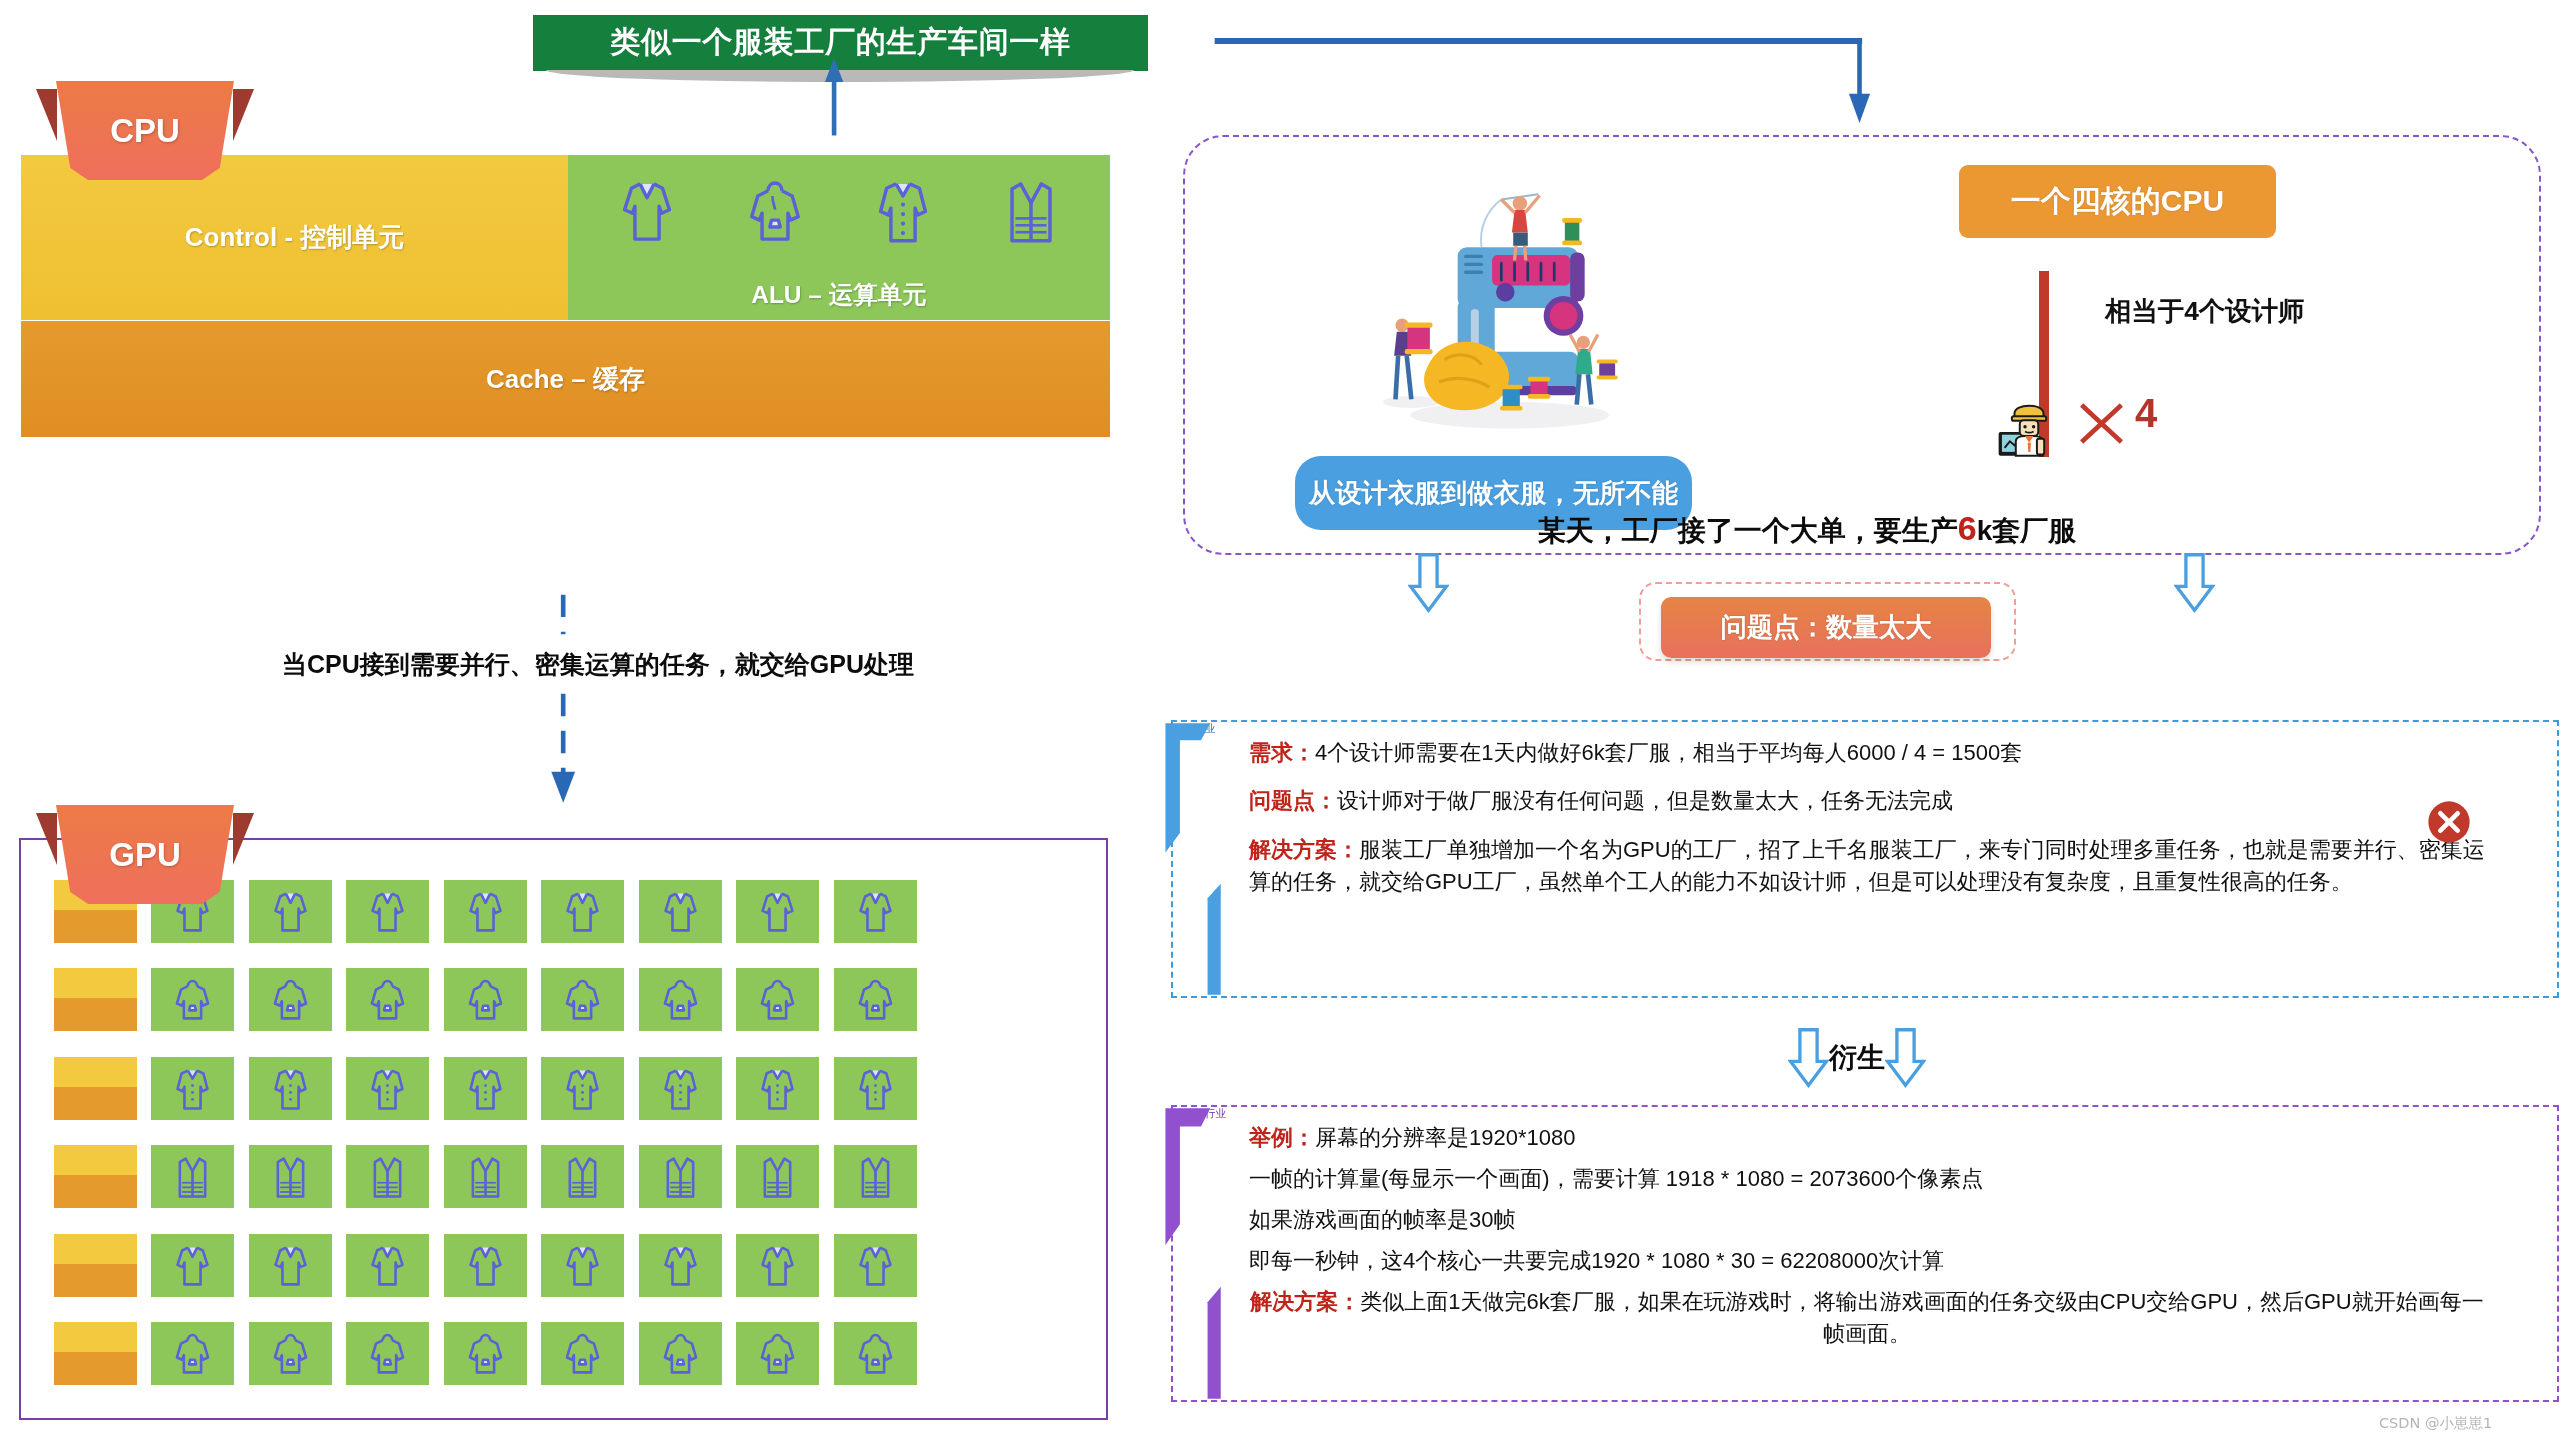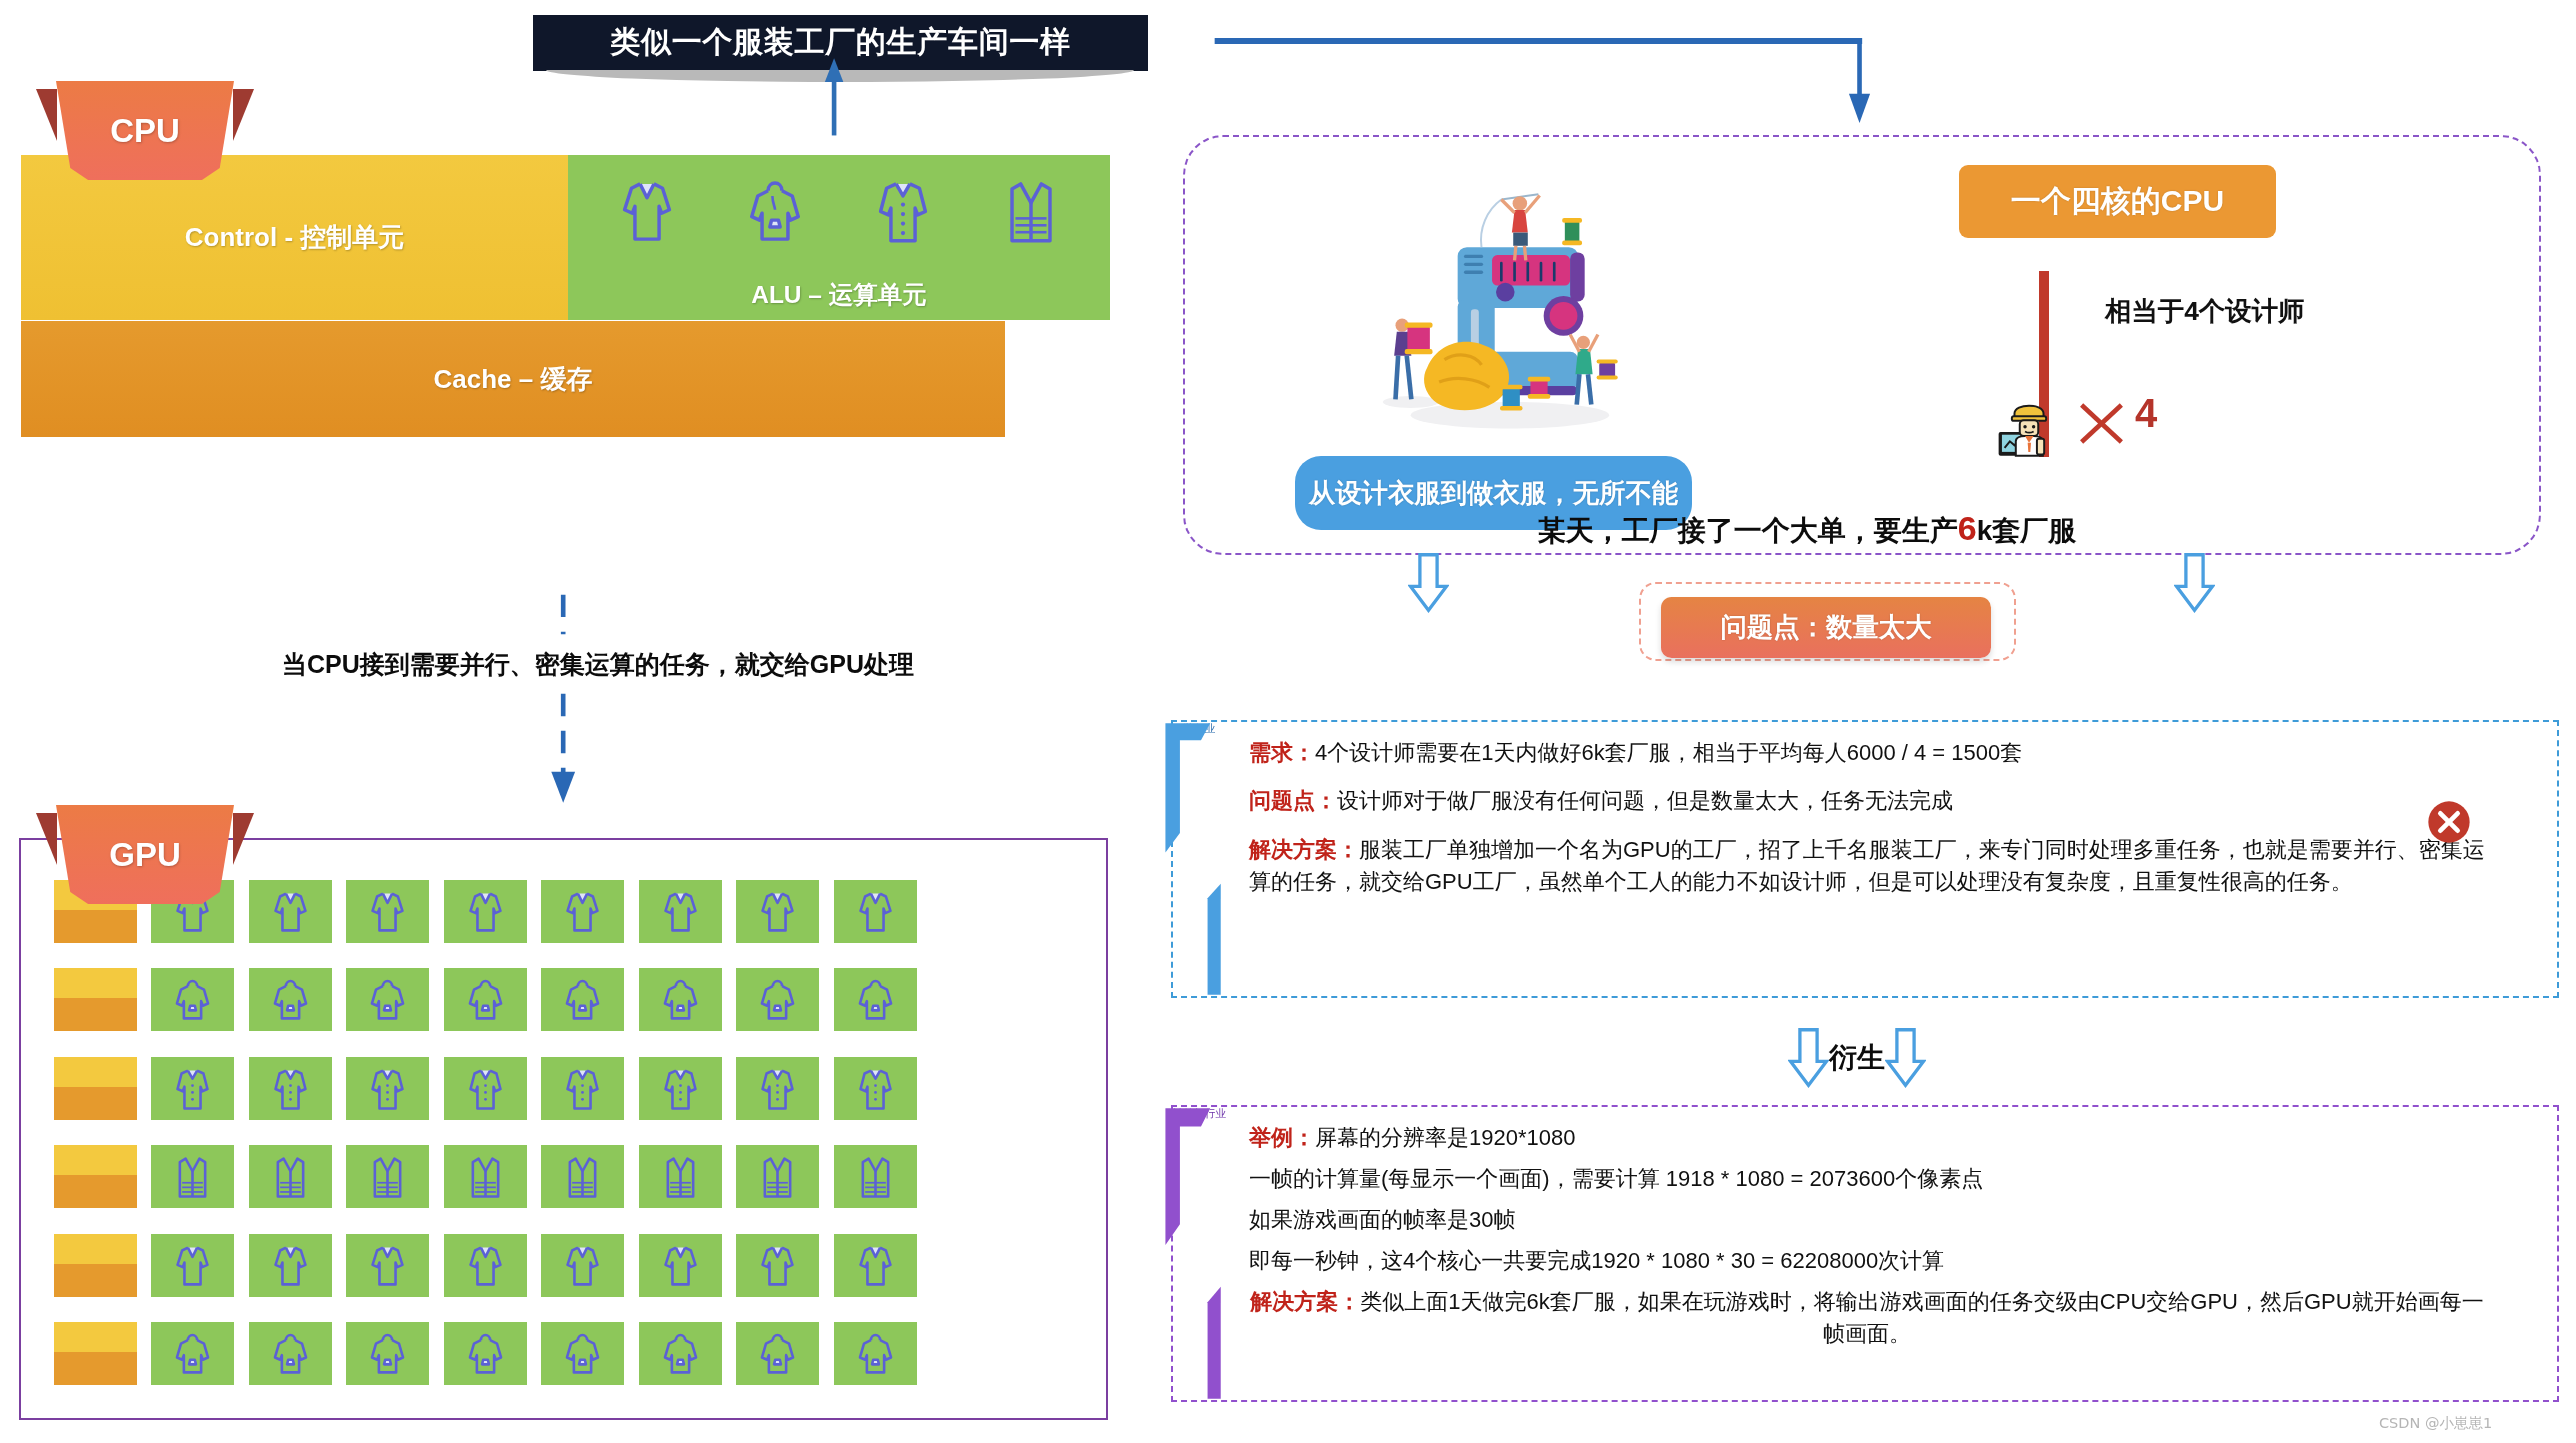--- a/index.html
+++ b/index.html
@@ -4,21 +4,21 @@
 <style>
   html,body{margin:0;padding:0;background:#ffffff;}
   body{
     width:2576px;height:1443px;position:relative;overflow:hidden;
     font-family:"Liberation Sans","DejaVu Sans",sans-serif;
   }
   .abs{position:absolute;}
   
   #top-banner{
     left:533px;top:14.5px;width:615px;height:56px;
-    background:#0f172a;display:flex;align-items:center;justify-content:center;
+    background:#15803d;display:flex;align-items:center;justify-content:center;
     color:#fff;font-weight:bold;font-size:30px;letter-spacing:0.7px;
     text-shadow:0 0 1.3px rgba(0,0,0,.15);
   }
   #top-banner-shadow{
     left:546px;top:70px;width:588px;height:12px;
     background:#b9b9b9;
     border-radius:0 0 50% 50%/0 0 100% 100%;
   }
   
   #cpu-control{
@@ -27,21 +27,21 @@
     display:flex;align-items:center;justify-content:center;
   }
   #cpu-control span{color:#fff;font-weight:bold;font-size:26px;text-shadow:0.7px 0.7px 2px rgba(0,0,0,.25);}
   #cpu-alu{
     left:568px;top:155px;width:542px;height:165px;
     background:#8dc75a;
   }
   #alu-icons{position:absolute;left:0;top:6.6px;width:100%;height:99px;display:flex;justify-content:space-around;align-items:center;padding:0 14.5px;box-sizing:border-box;}
   #alu-label{position:absolute;left:0;bottom:9.3px;width:100%;text-align:center;color:#fff;font-weight:bold;font-size:24.5px;text-shadow:0.7px 0.7px 2px rgba(0,0,0,.25);}
   #cpu-cache{
-    left:21px;top:321px;width:984px;height:116px;
+    left:21px;top:321px;width:1089px;height:116px;
     background:linear-gradient(180deg,#e59a2d 0%,#e08e22 100%);
     display:flex;align-items:center;justify-content:center;
   }
   #cpu-cache span{color:#fff;font-weight:bold;font-size:26px;text-shadow:0.7px 0.7px 2px rgba(0,0,0,.25);}
   
   .ribbon{width:218px;height:116px;position:absolute;}
   .ribbon .tail-l,.ribbon .tail-r{position:absolute;top:8px;width:0;height:0;}
   .ribbon .tail-l{left:0;border-left:21px solid transparent;border-top:52px solid #9e3b31;}
   .ribbon .tail-r{right:0;border-right:21px solid transparent;border-top:52px solid #9e3b31;}
   .ribbon .body{

